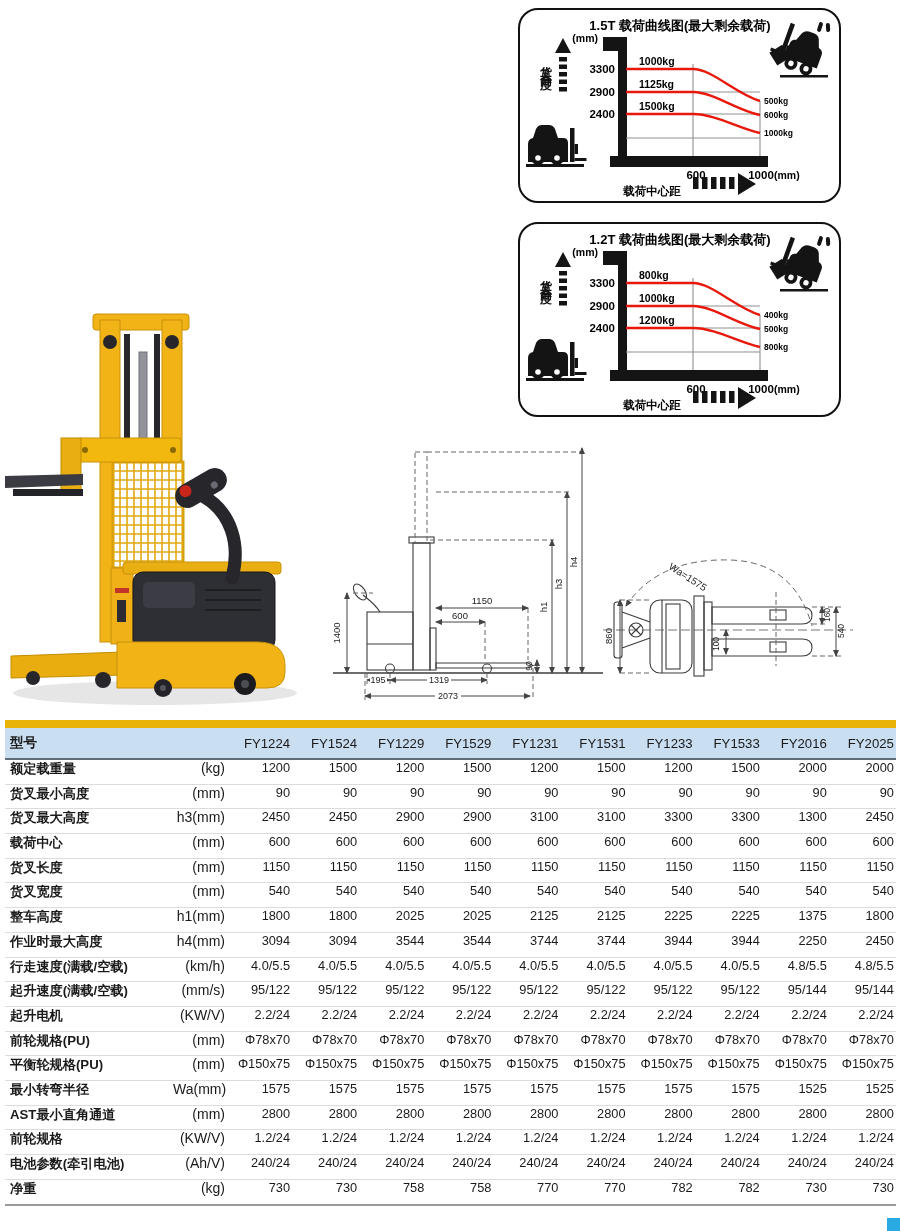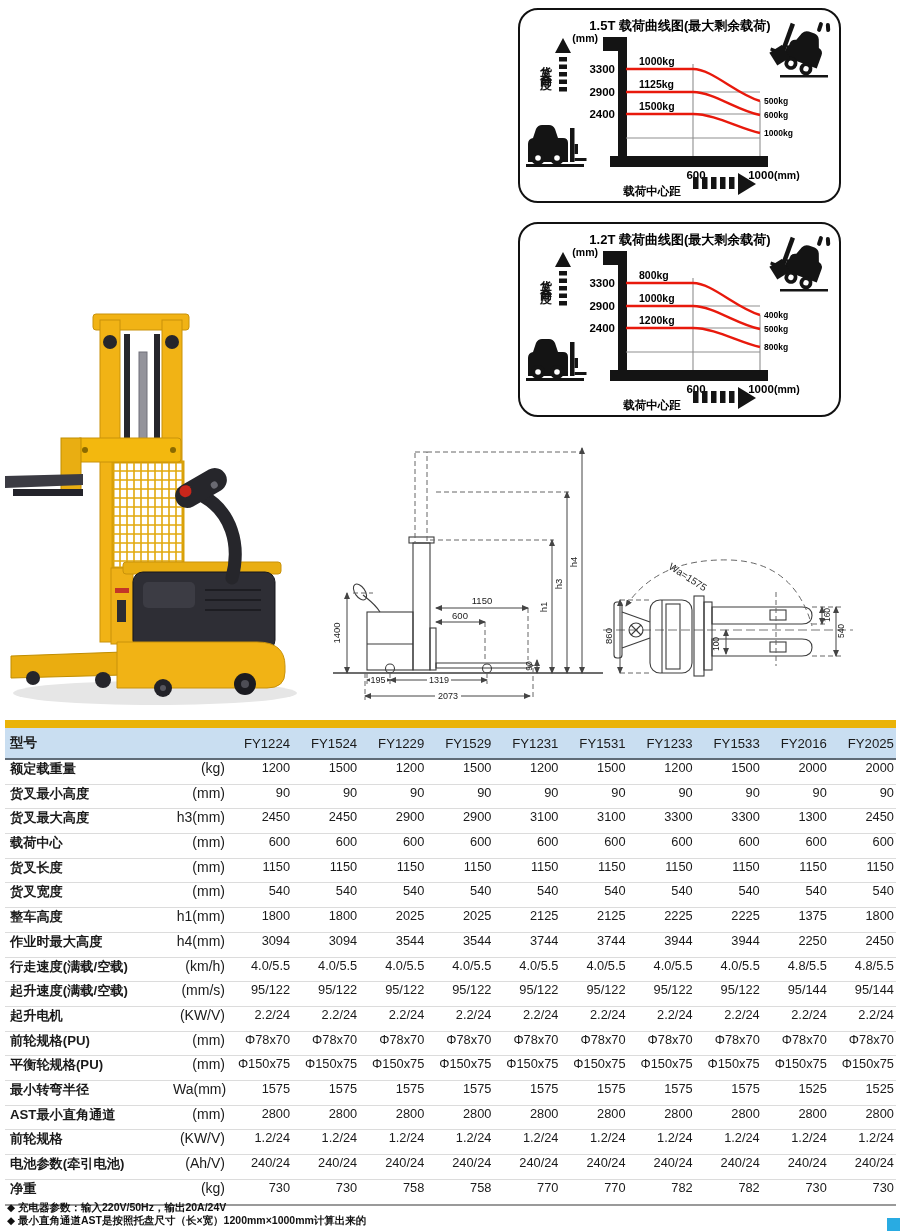--- a/index.html
+++ b/index.html
@@ -614,19 +614,15 @@
           <div class="c-val">770</div>
           <div class="c-val">770</div>
           <div class="c-val">782</div>
           <div class="c-val">782</div>
           <div class="c-val">730</div>
           <div class="c-val">730</div>
         </div>
       </div>
   </div>
 
-  <div class="footnotes">
-    <div>◆ 充电器参数：输入220V/50Hz，输出20A/24V</div>
-    <div>◆ 最小直角通道AST是按照托盘尺寸（长×宽）1200mm×1000mm计算出来的</div>
-  </div>
 
   <div class="accent-square" style="background: rgb(41, 171, 226);"></div>
 </div>
 
 </body></html>

